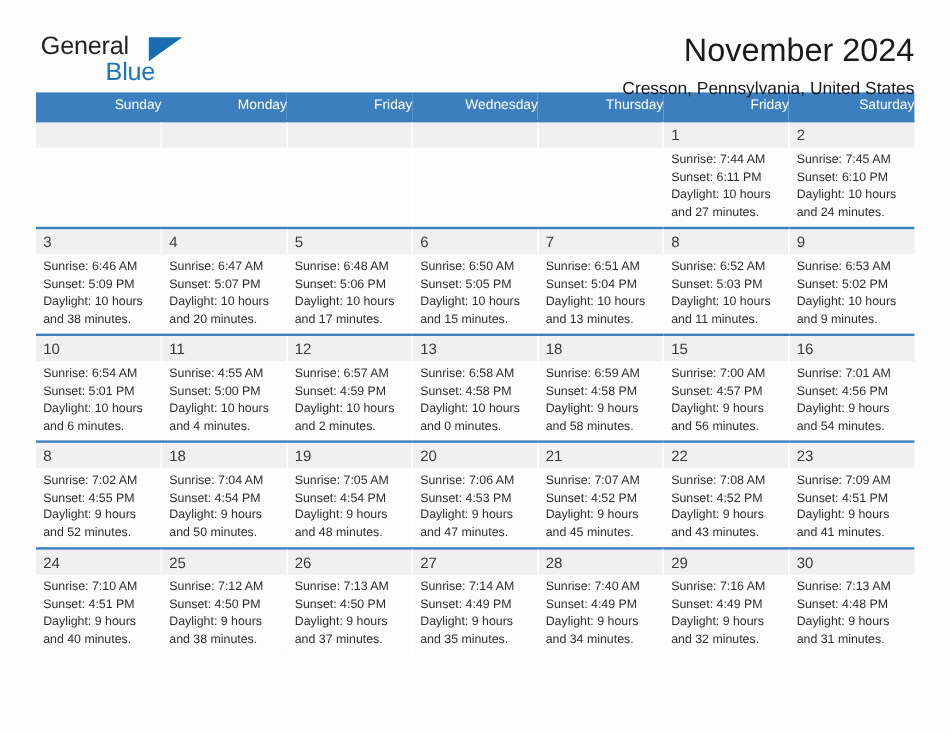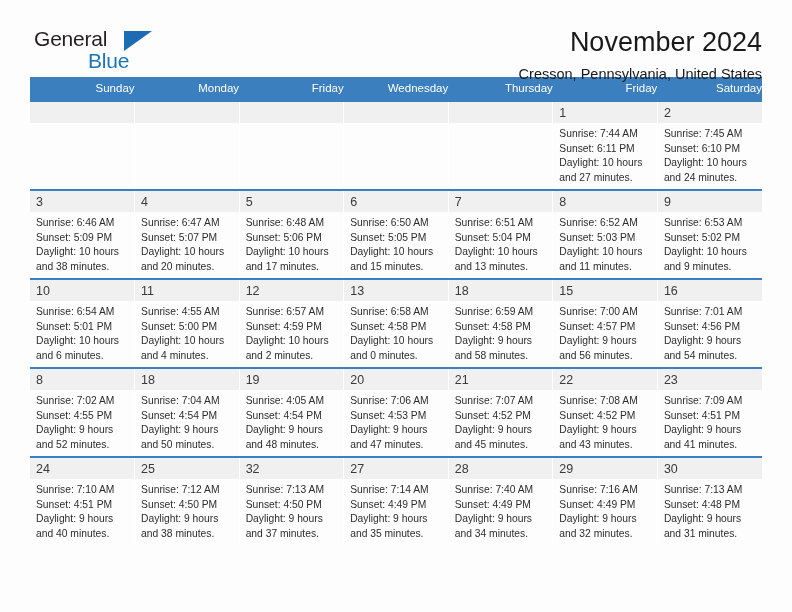--- a/index.html
+++ b/index.html
@@ -345,21 +345,21 @@
             <div class="cell-body">
               <div>Sunrise: 7:04 AM</div>
               <div>Sunset: 4:54 PM</div>
               <div>Daylight: 9 hours</div>
               <div>and 50 minutes.</div>
             </div>
           </td>
           <td>
             <span class="daynum">19</span>
             <div class="cell-body">
-              <div>Sunrise: 4:05 AM</div>
+              <div>Sunrise: 7:05 AM</div>
               <div>Sunset: 4:54 PM</div>
               <div>Daylight: 9 hours</div>
               <div>and 48 minutes.</div>
             </div>
           </td>
           <td>
             <span class="daynum">20</span>
             <div class="cell-body">
               <div>Sunrise: 7:06 AM</div>
               <div>Sunset: 4:53 PM</div>
@@ -408,21 +408,21 @@
           <td>
             <span class="daynum">25</span>
             <div class="cell-body">
               <div>Sunrise: 7:12 AM</div>
               <div>Sunset: 4:50 PM</div>
               <div>Daylight: 9 hours</div>
               <div>and 38 minutes.</div>
             </div>
           </td>
           <td>
-            <span class="daynum">32</span>
+            <span class="daynum">26</span>
             <div class="cell-body">
               <div>Sunrise: 7:13 AM</div>
               <div>Sunset: 4:50 PM</div>
               <div>Daylight: 9 hours</div>
               <div>and 37 minutes.</div>
             </div>
           </td>
           <td>
             <span class="daynum">27</span>
             <div class="cell-body">

